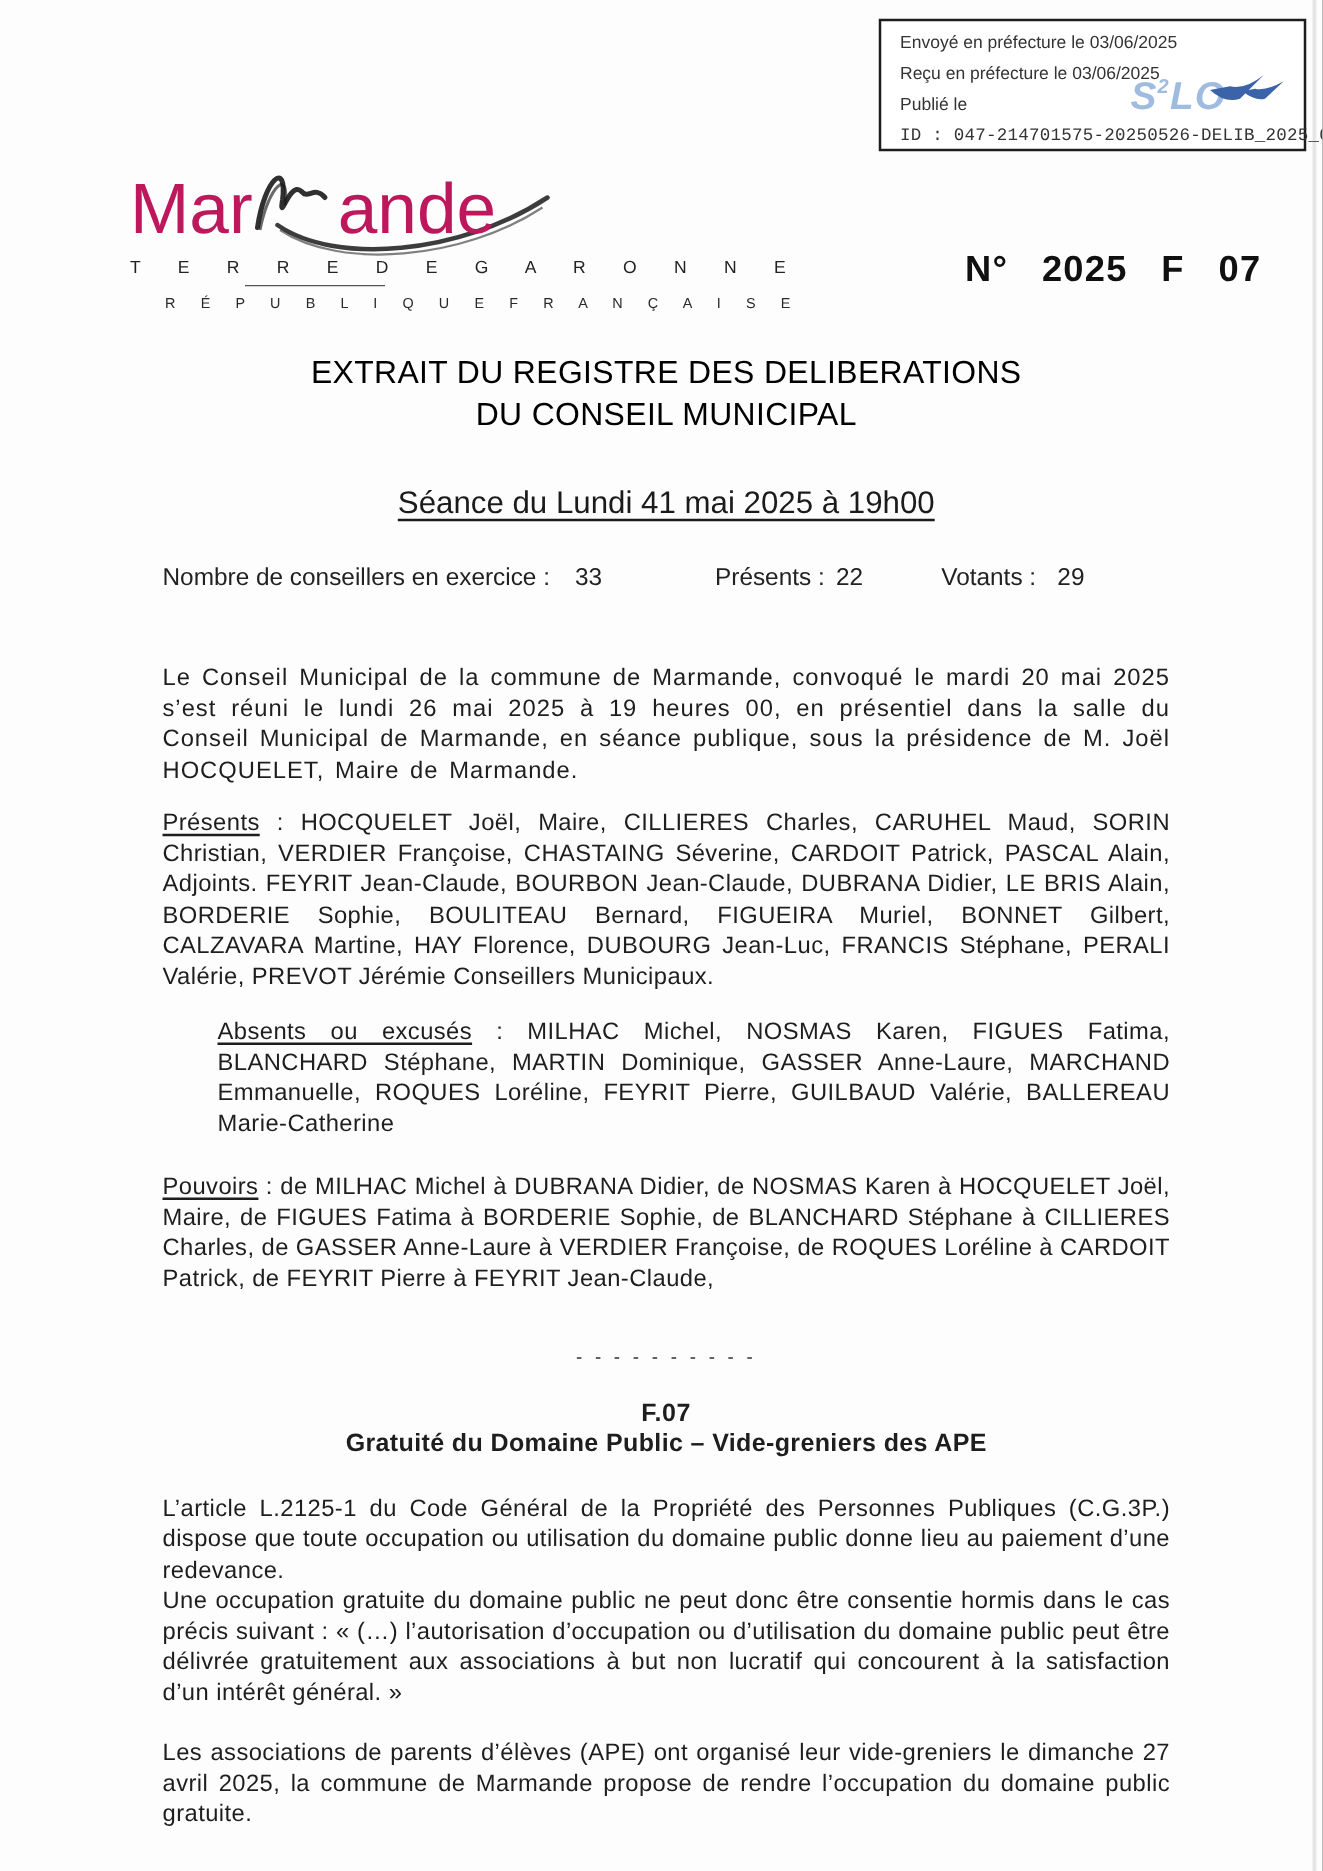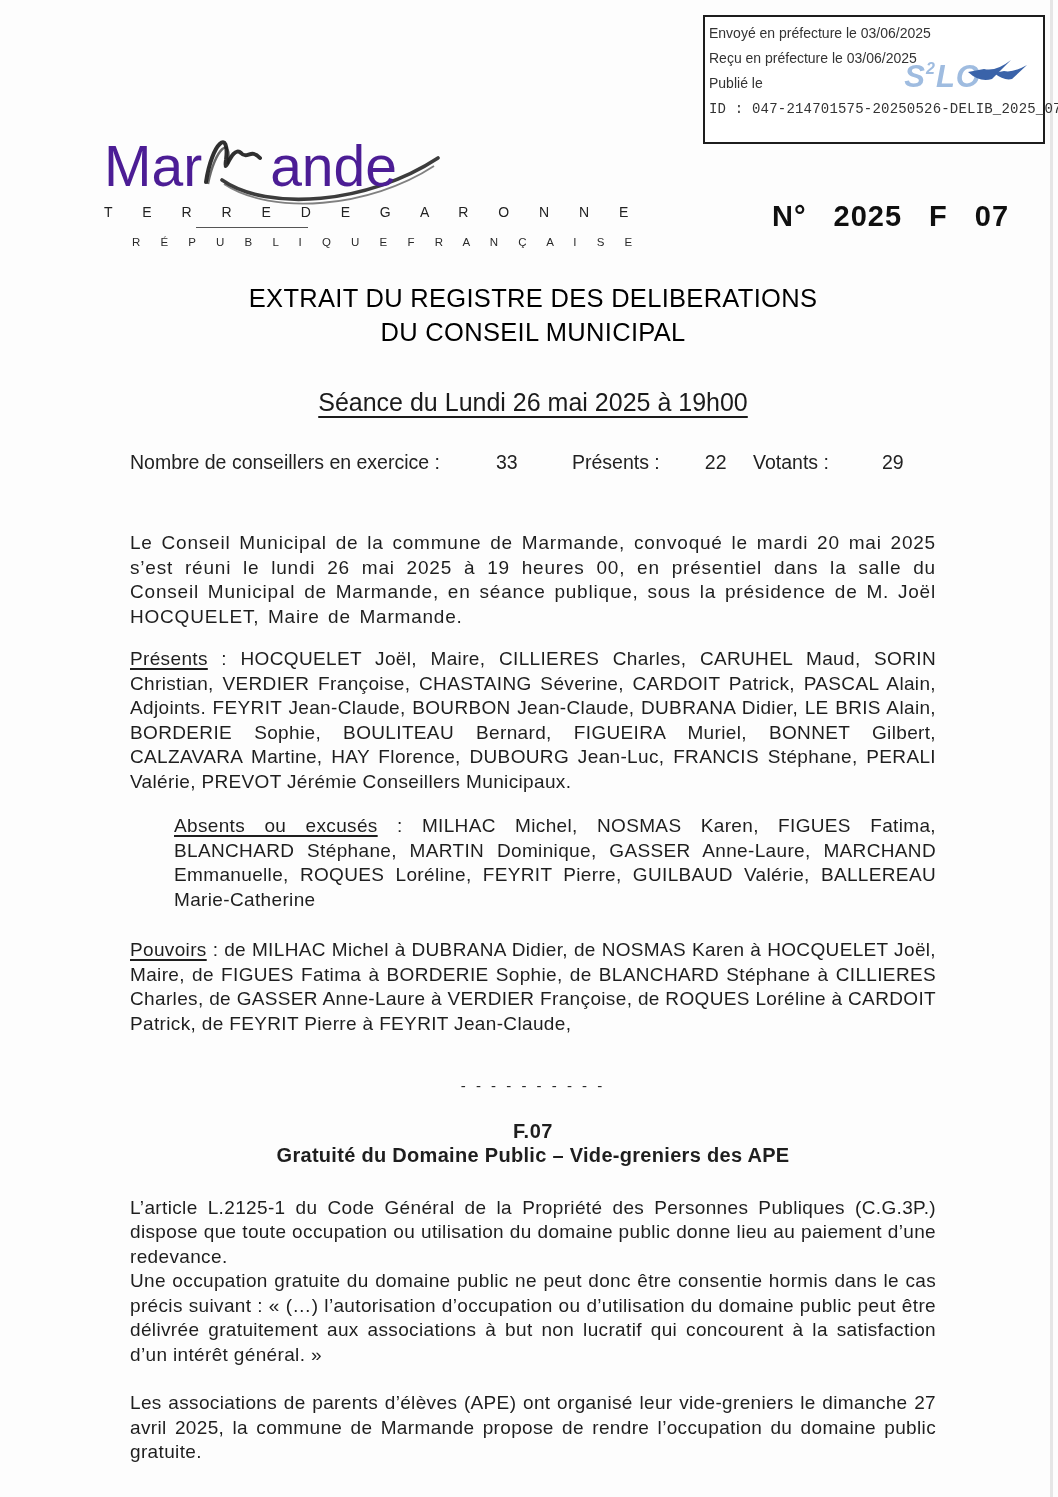--- a/index.html
+++ b/index.html
@@ -13,37 +13,37 @@
     color: #1f1f1f;
     font-family: "Liberation Sans", sans-serif;
   }
   .scan-edge {
     position: absolute; top: 0; right: 5px; width: 3px; height: 100%;
     background: #dedede; opacity: .75;
   }
 
   
   .stamp {
-    position: absolute; left: 703px; top: 15px; width: 342px; height: 129px;
+    position: absolute; left: 703px; top: 15px; width: 342px; height: 106px;
     border: 2px solid #1d1d1d; background: #fff; box-sizing: border-box;
-    padding: 9px 0 0 4px; font-size: 14px; color: #333;
+    padding: 9px 0 0 15px; font-size: 14px; color: #333;
   }
   .stamp-line { line-height: 15px; margin-bottom: 10px; white-space: nowrap; }
   .stamp-id { font-size: 14px; white-space: nowrap; letter-spacing: .2px; font-family: Liberation Mono, monospace; }
   .s2lo {
     position: absolute; right: 14px; top: 40px;
     font-style: italic; font-weight: bold; font-size: 31px;
     color: #9fbce0; letter-spacing: 1px; white-space: nowrap;
   }
   .s2lo sup { font-size: 16px; position: relative; top: -2px; }
   .s2lo svg { vertical-align: 2px; margin-left: -14px; }
 
   
   .logo { position: absolute; left: 104px; top: 126px; }
-  .logo-word { font-size: 57px; line-height: 60px; color: #4c1d95; white-space: nowrap; }
+  .logo-word { font-size: 57px; line-height: 60px; color: #be185d; white-space: nowrap; }
   .logo-word .scribble { overflow: visible; vertical-align: -4px; margin: 0 -8px 0 -4px; }
   .logo-tagline { margin-top: 8px; font-size: 14px; letter-spacing: 13px; color: #222; white-space: nowrap; }
   .logo-divider { margin: 7px 0 8px 92px; width: 112px; border-top: 1.5px solid #555; }
   .logo-republic { font-size: 11.5px; letter-spacing: 8.5px; color: #2a2a2a; margin-left: 28px; white-space: nowrap; }
 
   
   .docnum {
     position: absolute; left: 772px; top: 200px;
     display: flex; gap: 27px; font-size: 29px; font-weight: bold;
     letter-spacing: 1px; color: #101010;
@@ -58,21 +58,21 @@
   .session {
     position: absolute; left: 130px; top: 388px; width: 806px;
     text-align: center; font-size: 25px; color: #1b1b1b;
   }
   .session .underline-span {
     text-decoration: underline; text-decoration-thickness: 2px; text-underline-offset: 5px;
   }
 
   
   .counters { position: absolute; left: 130px; top: 451px; width: 850px; height: 30px; font-size: 19.5px; color: #222; }
-  .counter { position: absolute; top: 0; display: flex; white-space: nowrap; gap: 36px; }
+  .counter { position: absolute; top: 0; display: flex; white-space: nowrap; }
   .counter-exercice { left: 0; }
   .counter-presents { left: 442px; }
   .counter-votants  { left: 623px; }
   .counter-exercice .counter-value { margin-left: 20px; }
   .counter-presents .counter-value { margin-left: 9px; }
   .counter-votants  .counter-value { margin-left: 17px; }
 
   
   .content {
     position: absolute; left: 130px; top: 531px; width: 806px;
@@ -125,21 +125,21 @@
     <span>F</span>
     <span>07</span>
   </div>
 
   <div class="title">
     <div>EXTRAIT DU REGISTRE DES DELIBERATIONS</div>
     <div>DU CONSEIL MUNICIPAL</div>
   </div>
 
   <div class="session">
-    <span class="underline-span">Séance du Lundi 26 mai 2025 à 19h00</span>
+    <span class="underline-span">Séance du Lundi 41 mai 2025 à 19h00</span>
   </div>
 
   <div class="counters">
     <div class="counter counter-exercice">
       <span class="counter-label">Nombre de conseillers en exercice :</span>
       <span class="counter-value">33</span>
     </div>
     <div class="counter counter-presents">
       <span class="counter-label">Présents :</span>
       <span class="counter-value">22</span>

